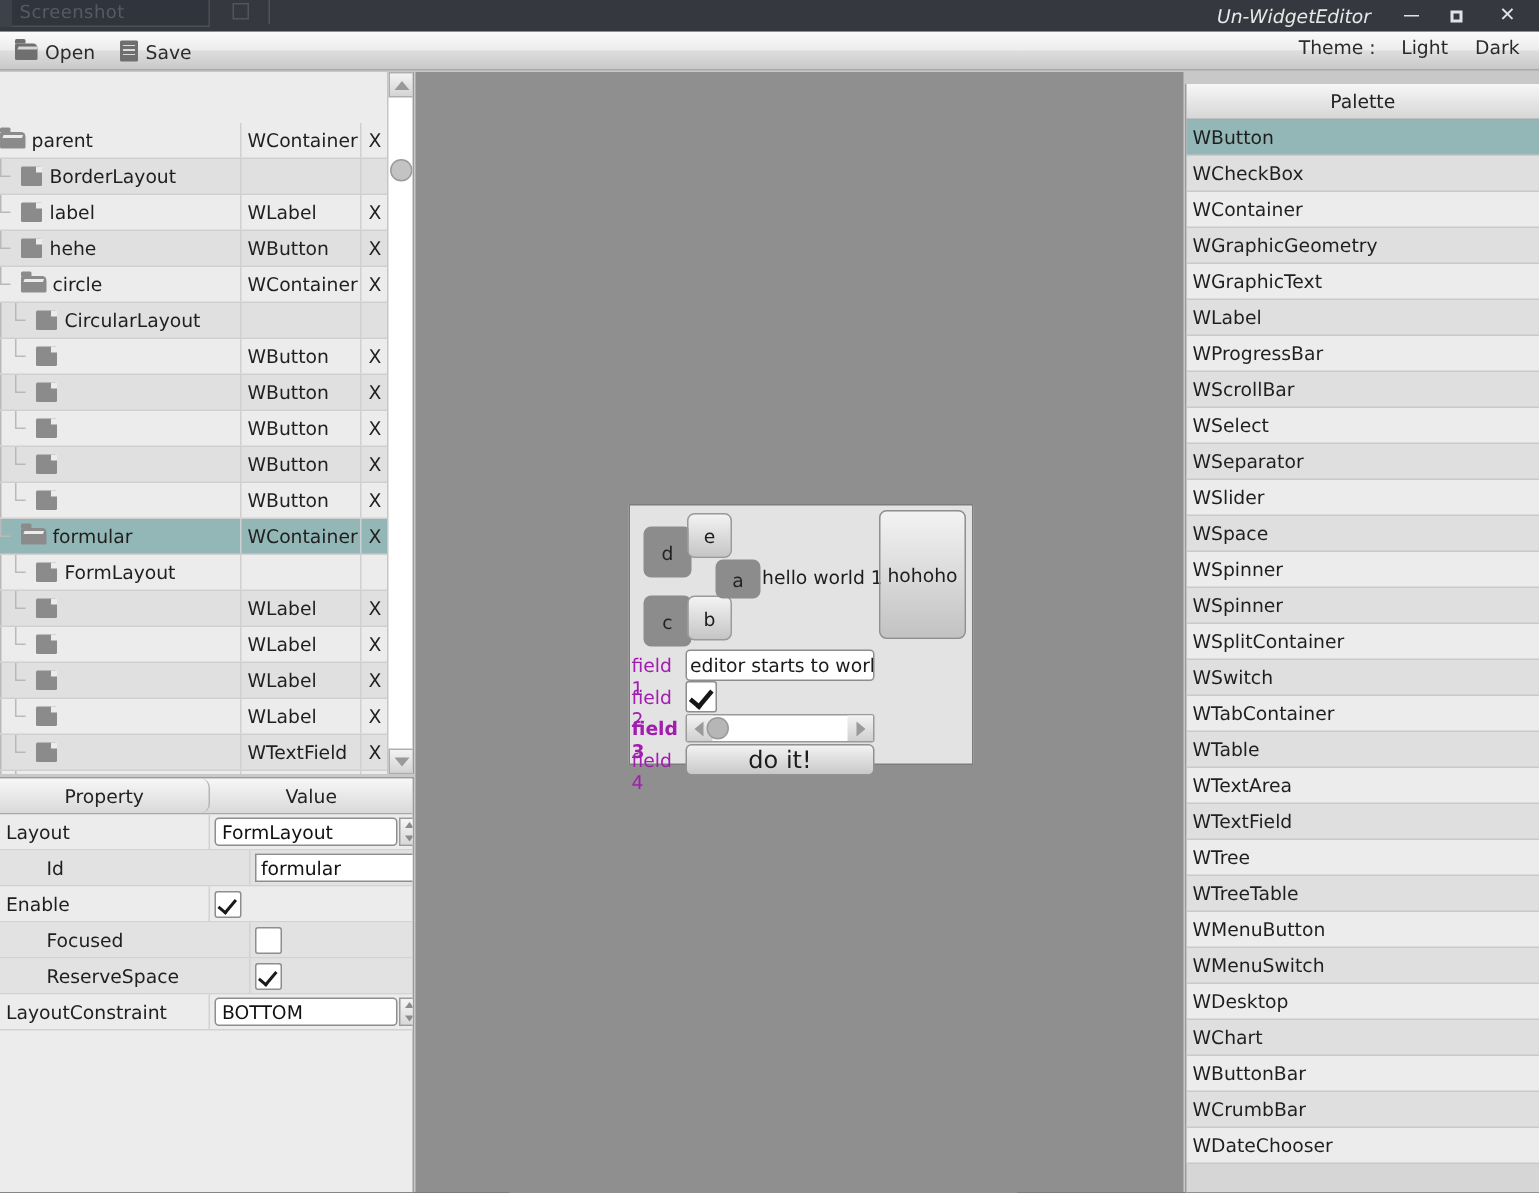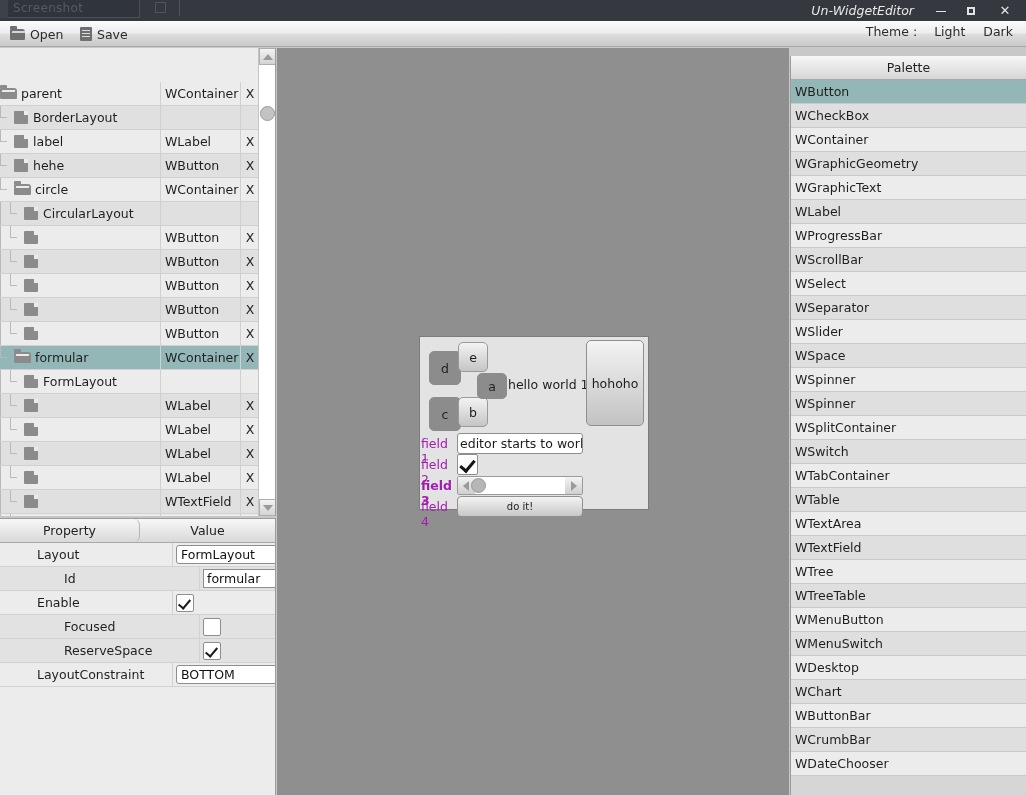--- a/index.html
+++ b/index.html
@@ -309,21 +309,20 @@
     color: #1f1f1f;
     background: #ececec;
   }
   .prop-row.alt { background: #e2e2e2; padding-left: 27px; }
   .prop-key {
     flex: 0 0 140px;
     display: flex; align-items: center;
     padding-left: 4px;
     border-right: 1px solid #d2d2d2;
     white-space: nowrap;
-    margin-left: 33px;
   }
   .prop-val {
     flex: 1;
     display: flex; align-items: center;
     padding-left: 3px;
     position: relative;
   }
   .txtfield {
     height: 19px;
     width: 127px;
@@ -522,21 +521,21 @@
     cursor: default;
   }
   .pv-doit {
     position: absolute;
     left: 37px; top: 159px;
     width: 126px; height: 21px;
     border-radius: 4px;
     background: linear-gradient(to bottom, #f3f3f3, #c8c8c8);
     border: 1px solid #919191;
     display: flex; align-items: center; justify-content: center;
-    font-size: 10px; color: #1b1b1b;
+    font-size: 16px; color: #1b1b1b;
     cursor: default;
   }
 
   
   .palette {
     position: absolute;
     left: 790px; top: 48px;
     width: 236px; height: 747px;
     background: #d6d6d6;
     border-left: 1px solid #9b9b9b;

